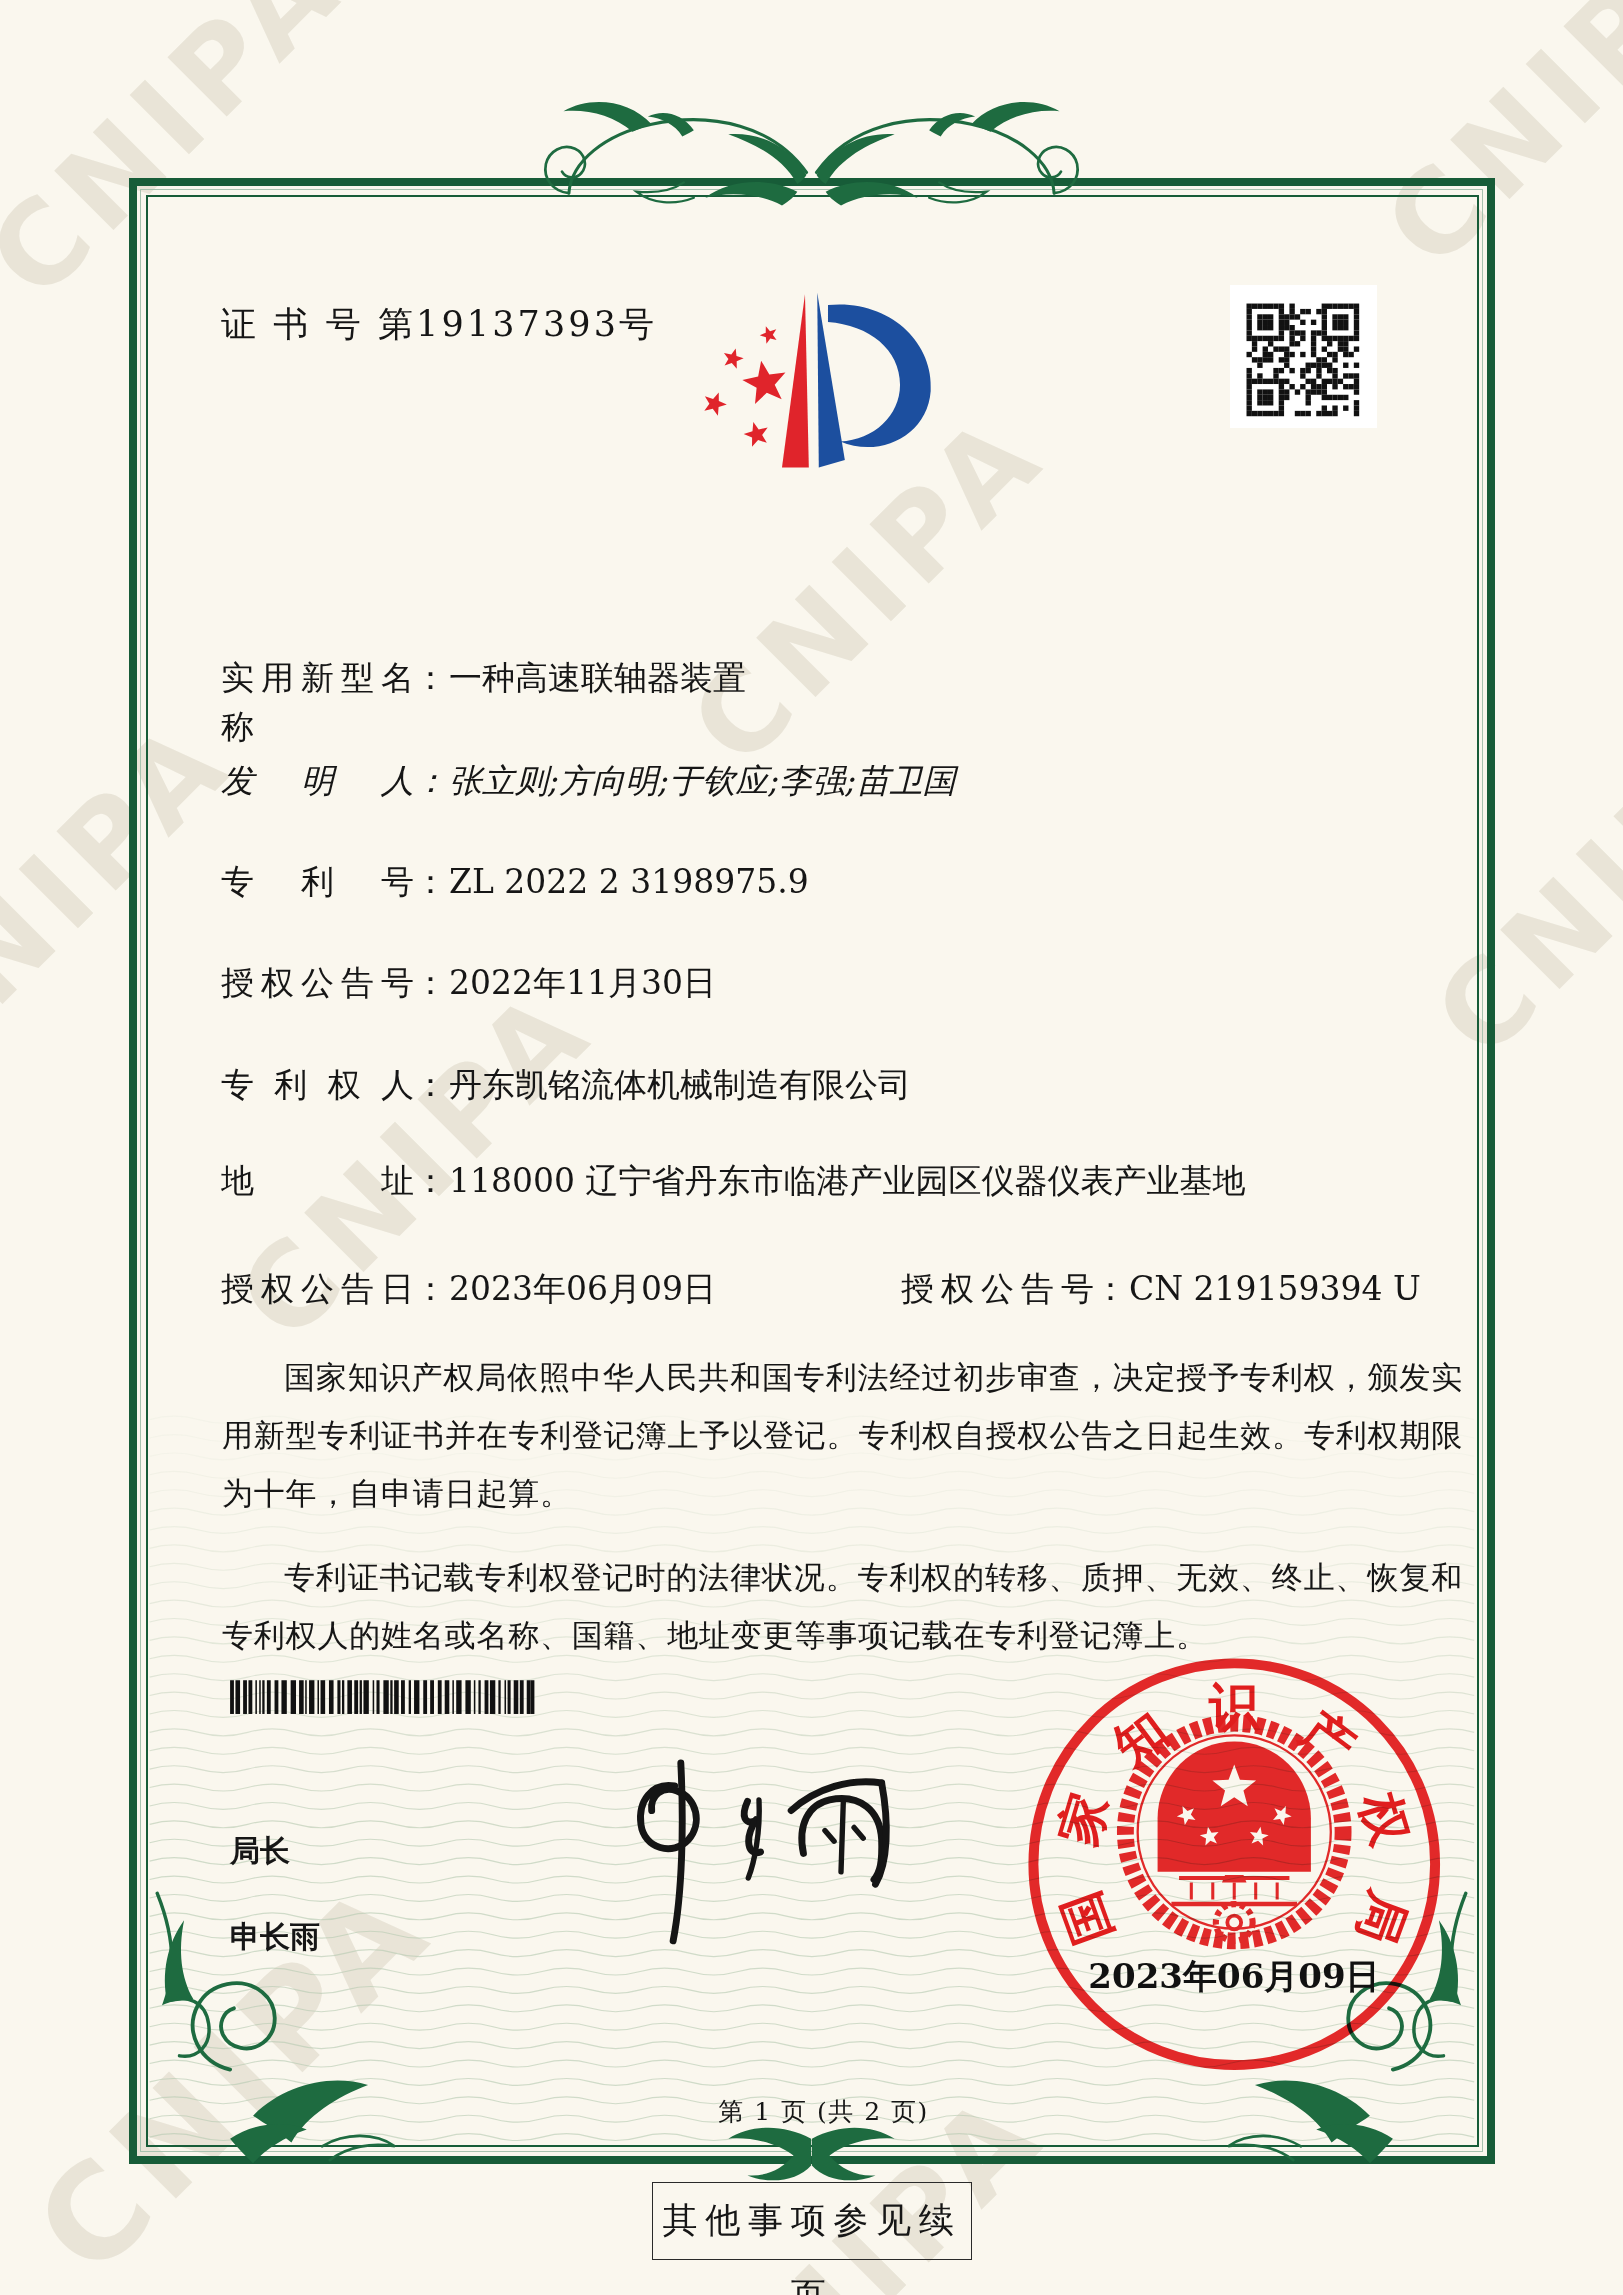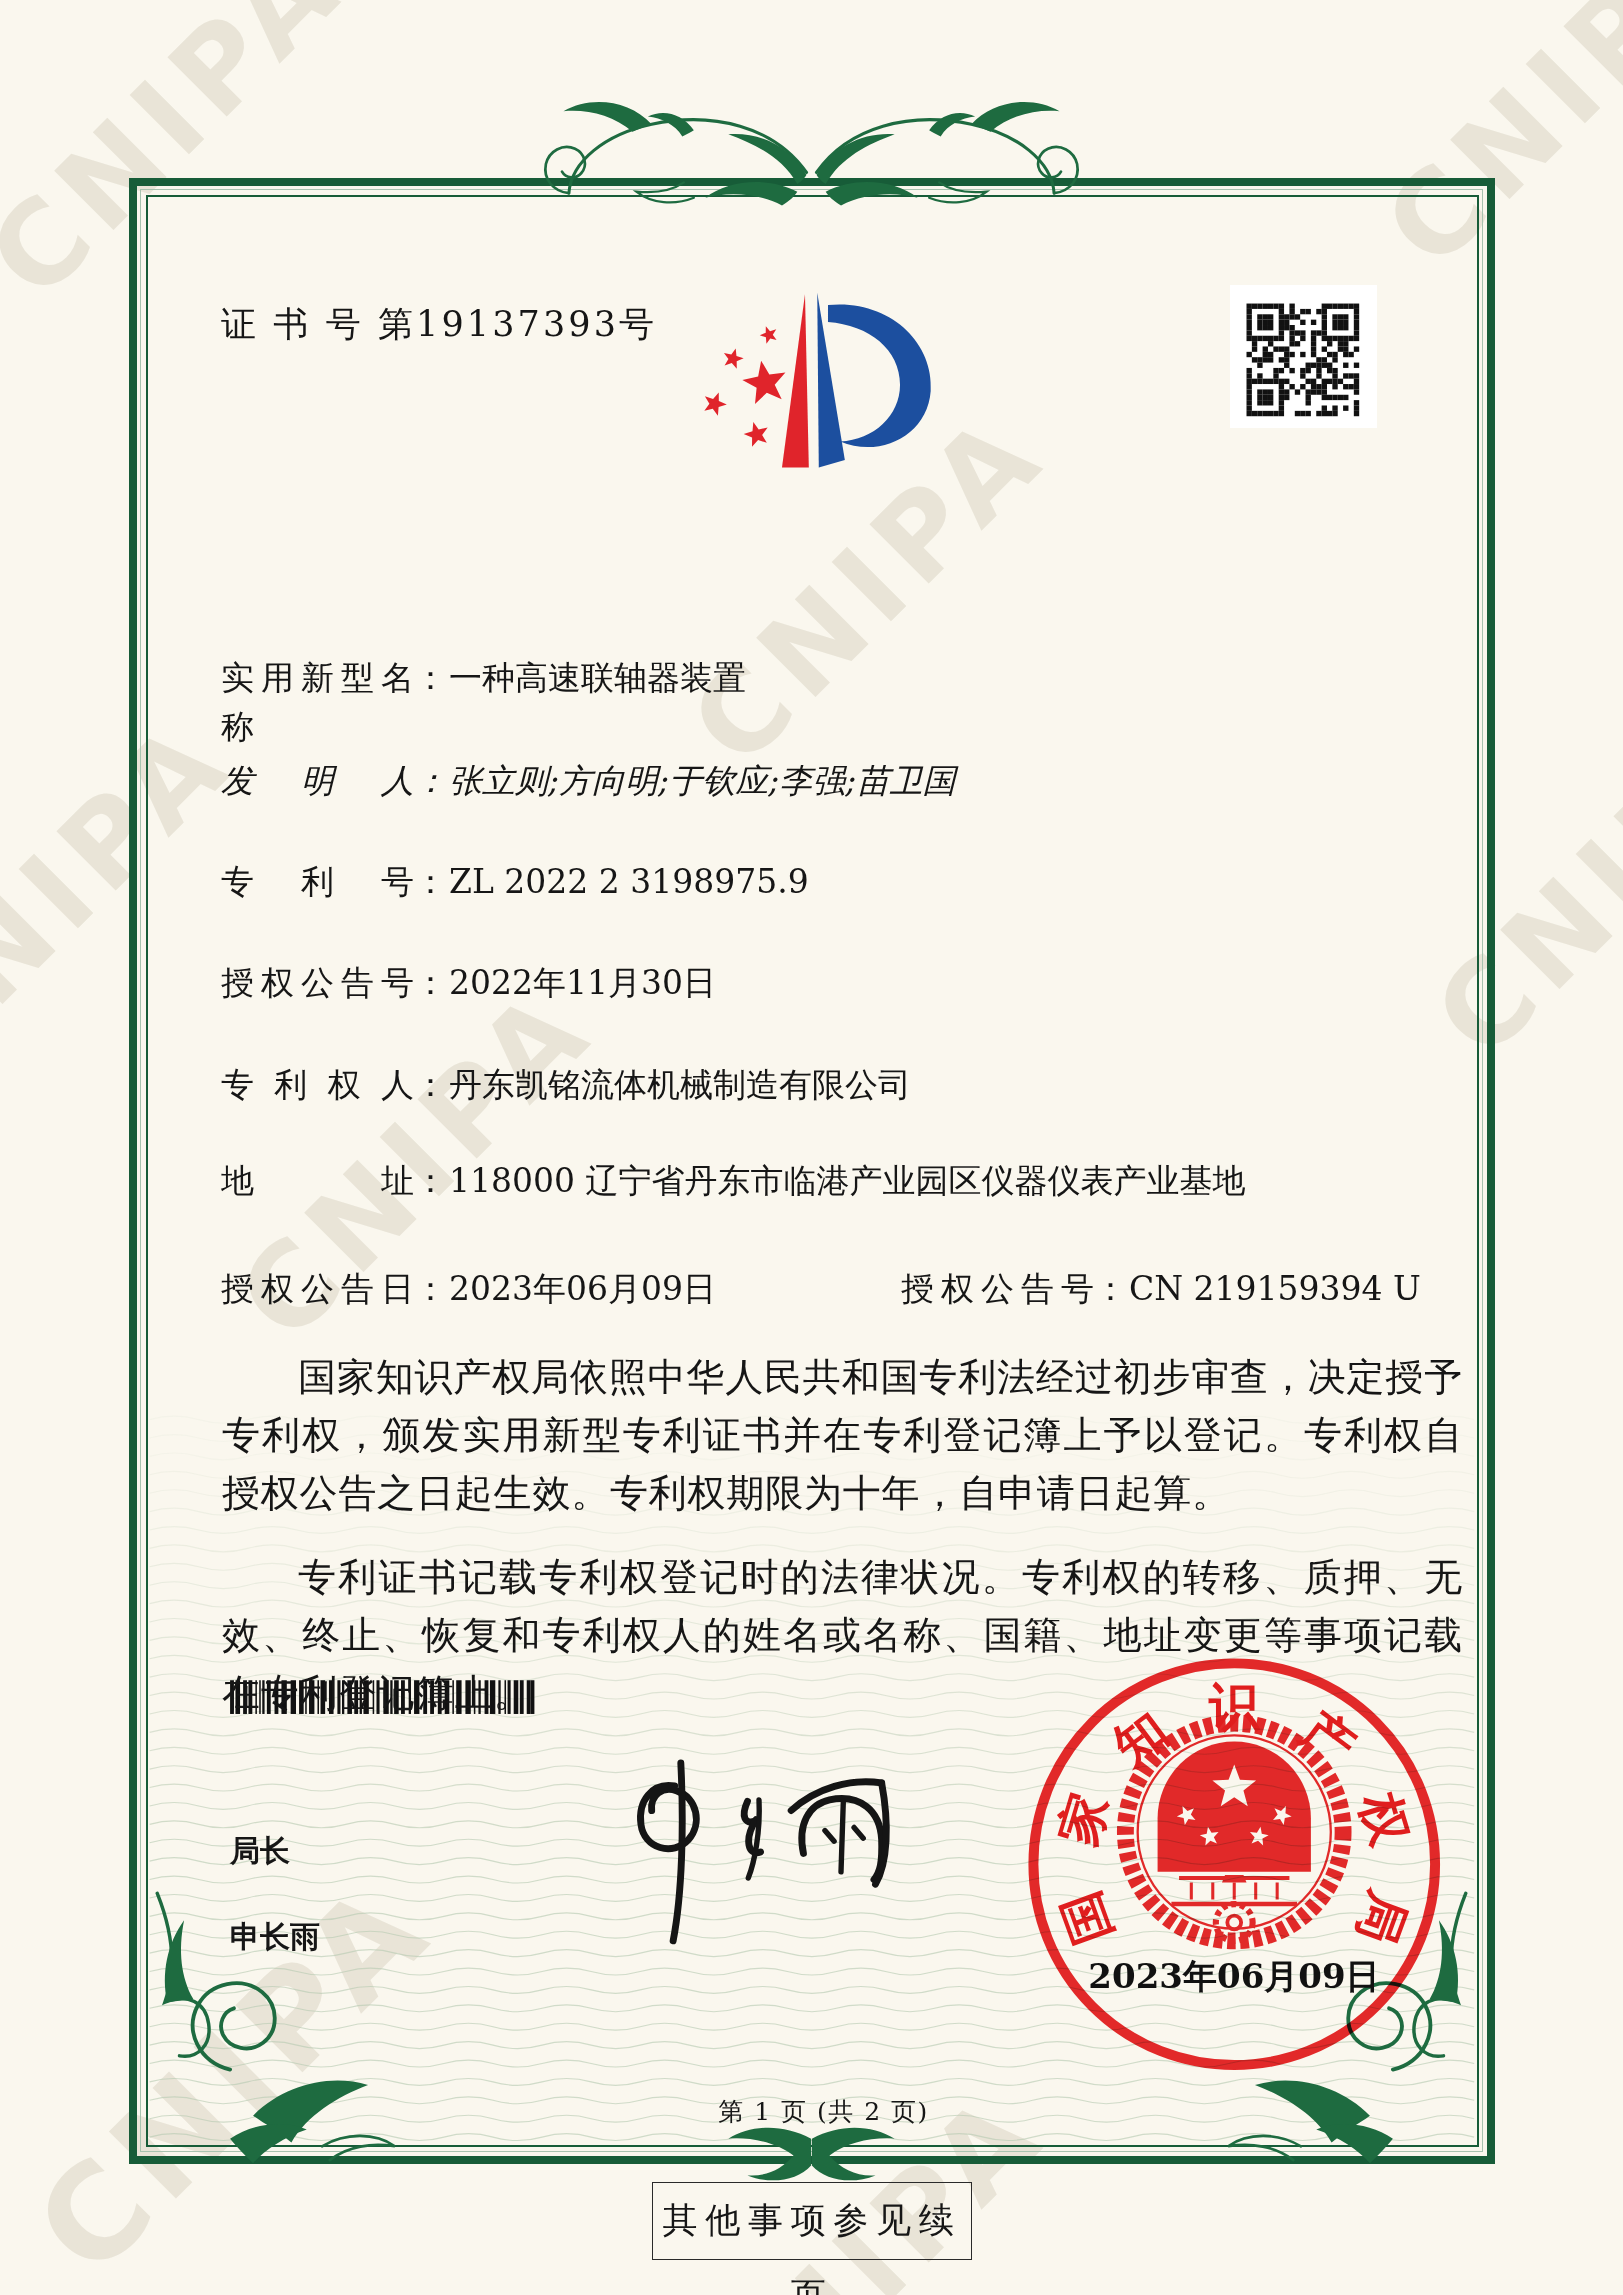--- a/index.html
+++ b/index.html
@@ -68,21 +68,21 @@
     display:inline-block;width:193px;
     text-align:justify;text-align-last:justify;
     vertical-align:top;
   }
   .fcolon{display:inline-block;width:35px;vertical-align:top;}
   .fvalue{display:inline-block;vertical-align:top;max-width:997px;}
   .addr2{position:absolute;left:228px;top:55px;white-space:nowrap;}
   .pair2{position:absolute;left:680px;top:0;}
   .paras{
     position:absolute;left:222px;top:1348px;width:1241px;
-    font-size:38px;line-height:58px;text-align:justify;letter-spacing:0.8px;
+    font-size:31px;line-height:58px;text-align:justify;letter-spacing:0.8px;
   }
   .paras p{margin:0;text-indent:2em;}
   .paras p + p{margin-top:26px;}
   .signer{
     position:absolute;left:230px;
     font-family:"DejaVu Sans","Liberation Sans",sans-serif;
     font-weight:700;font-size:30px;
   }
   .signer-title{top:1831px;}
   .signer-name{top:1917px;}

